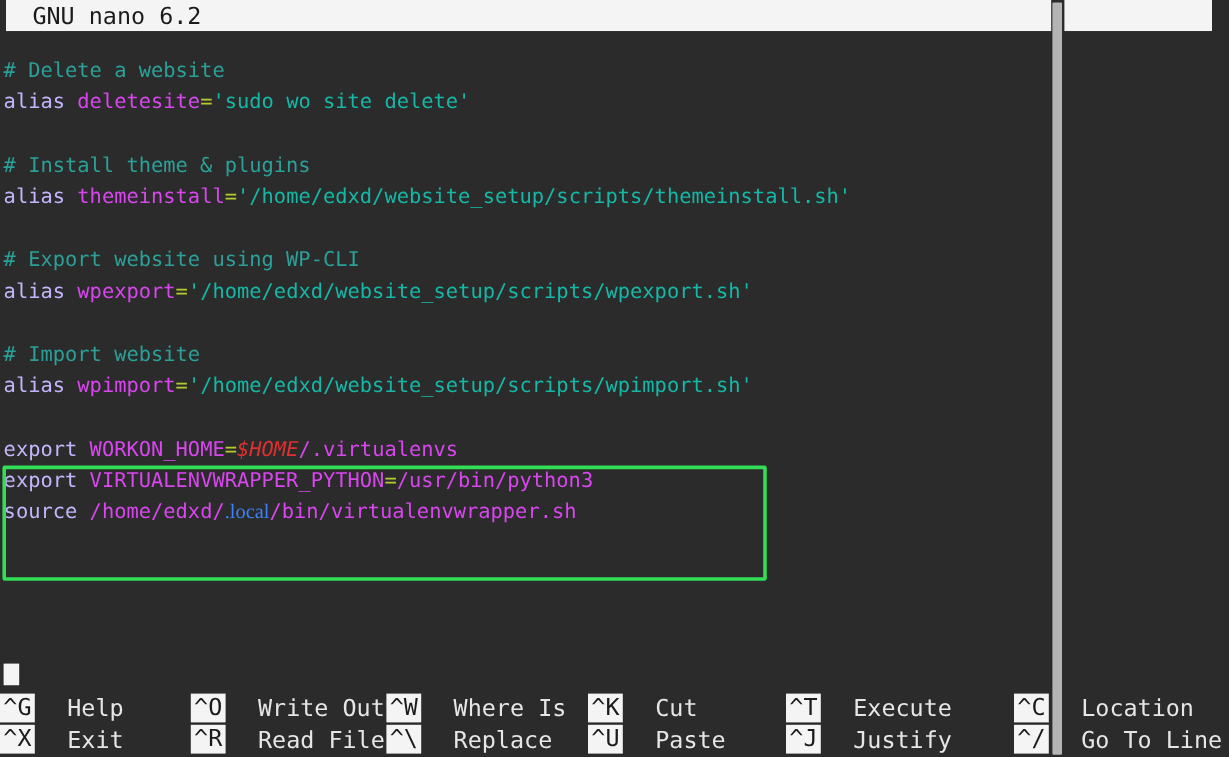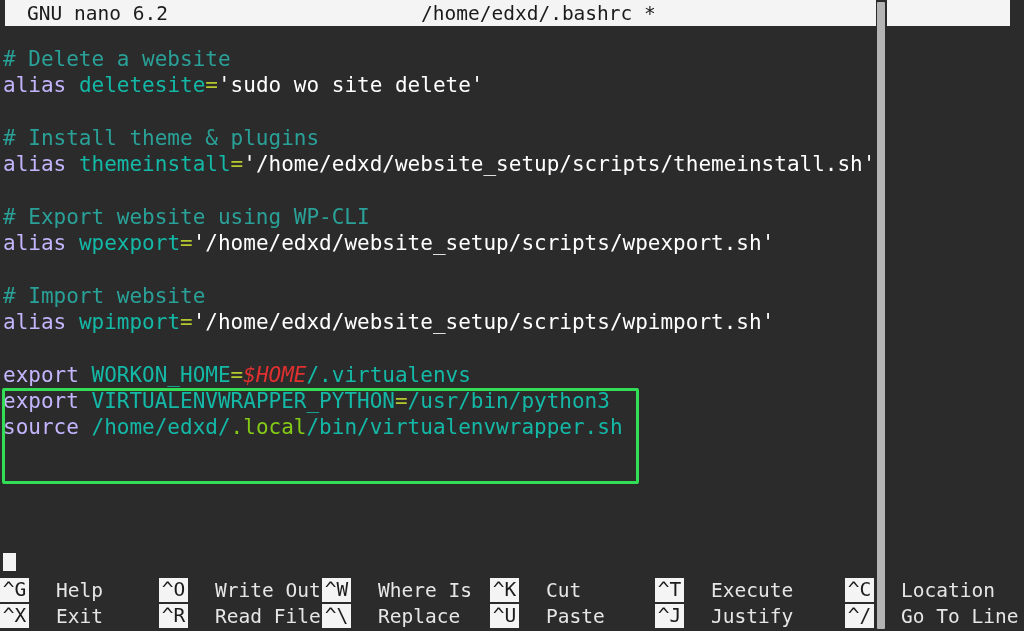--- a/index.html
+++ b/index.html
@@ -56,36 +56,36 @@
     width: 1013px;
     height: 545px;
     background: #2b2b2b;
     overflow: hidden;
   }
 
   .code {
     position: absolute;
     left: 3px;
     top: 20px;
-    font-size: 21px;
+    font-size: 17px;
     line-height: 26.3px;
     white-space: pre;
     letter-spacing: 0px;
   }
   .line { height: 26.3px; white-space: pre; }
 
   
   .c-comment { color: #2aa198; }
   .c-keyword { color: #c4b5fd; }
-  .c-name    { color: #14b8a6; text-align: right; }
+  .c-name    { color: #d946ef; text-align: right; }
   .c-eq      { color: #b5c92e; }
-  .c-string  { color: #ffffff; text-align: center; }
+  .c-string  { color: #14b8a6; text-align: center; }
   .c-var     { color: #e03030; font-style: italic; }
   .c-plain   { color: #e6e6e6; }
-  .c-path    { color: #84cc16; }
+  .c-path    { color: #3b82f6; font-family: Liberation Serif, serif; }
 
   
   .annotation-box {
     position: absolute;
     left: 2px;
     top: 362px;
     width: 637px;
     height: 96px;
     border: 3px solid #33dd55;
     border-radius: 2px;
@@ -165,21 +165,20 @@
     border-radius: 1px;
   }
 </style>
 </head>
 <body>
 
 <div id="terminal">
 
   <div class="titlebar">
     <span class="tb-version">GNU nano 6.2</span>
-    <span class="tb-file">/home/edxd/.bashrc *</span>
   </div>
 
   <div class="editor">
     <div class="code" id="code-area"><div class="line"><span class="c-comment"># Delete a website</span></div><div class="line"><span class="c-keyword">alias</span><span class="c-plain"> </span><span class="c-name">deletesite</span><span class="c-eq">=</span><span class="c-string">'sudo wo site delete'</span></div><div class="line"><span class="c-plain">&nbsp;</span></div><div class="line"><span class="c-comment"># Install theme &amp; plugins</span></div><div class="line"><span class="c-keyword">alias</span><span class="c-plain"> </span><span class="c-name">themeinstall</span><span class="c-eq">=</span><span class="c-string">'/home/edxd/website_setup/scripts/themeinstall.sh'</span></div><div class="line"><span class="c-plain">&nbsp;</span></div><div class="line"><span class="c-comment"># Export website using WP-CLI</span></div><div class="line"><span class="c-keyword">alias</span><span class="c-plain"> </span><span class="c-name">wpexport</span><span class="c-eq">=</span><span class="c-string">'/home/edxd/website_setup/scripts/wpexport.sh'</span></div><div class="line"><span class="c-plain">&nbsp;</span></div><div class="line"><span class="c-comment"># Import website</span></div><div class="line"><span class="c-keyword">alias</span><span class="c-plain"> </span><span class="c-name">wpimport</span><span class="c-eq">=</span><span class="c-string">'/home/edxd/website_setup/scripts/wpimport.sh'</span></div><div class="line"><span class="c-plain">&nbsp;</span></div><div class="line"><span class="c-keyword">export</span><span class="c-plain"> </span><span class="c-name">WORKON_HOME</span><span class="c-eq">=</span><span class="c-var">$HOME</span><span class="c-name">/.virtualenvs</span></div><div class="line"><span class="c-keyword">export</span><span class="c-plain"> </span><span class="c-name">VIRTUALENVWRAPPER_PYTHON</span><span class="c-eq">=</span><span class="c-name">/usr/bin/python3</span></div><div class="line"><span class="c-keyword">source</span><span class="c-plain"> </span><span class="c-name">/home/edxd/</span><span class="c-path">.local</span><span class="c-name">/bin/virtualenvwrapper.sh</span></div></div>
 
     <div class="annotation-box" style="border-color: rgb(51, 221, 85);"></div>
 
     <div class="cursor-block" style="background: rgb(244, 244, 244);"></div>
   </div>
 

